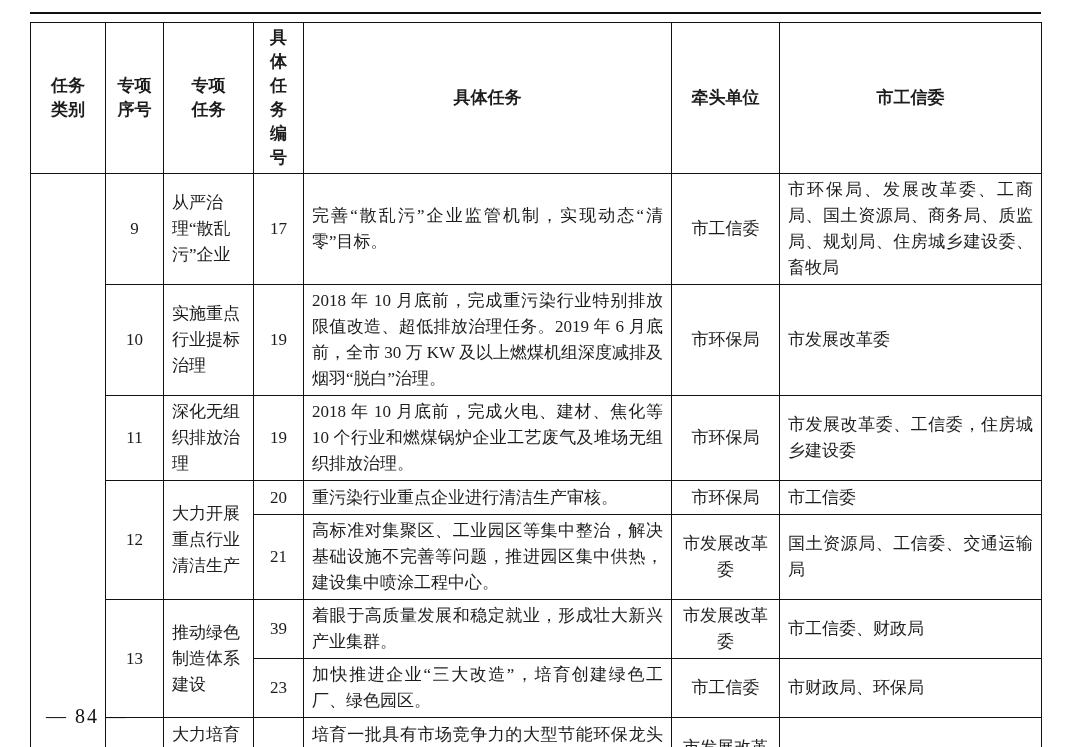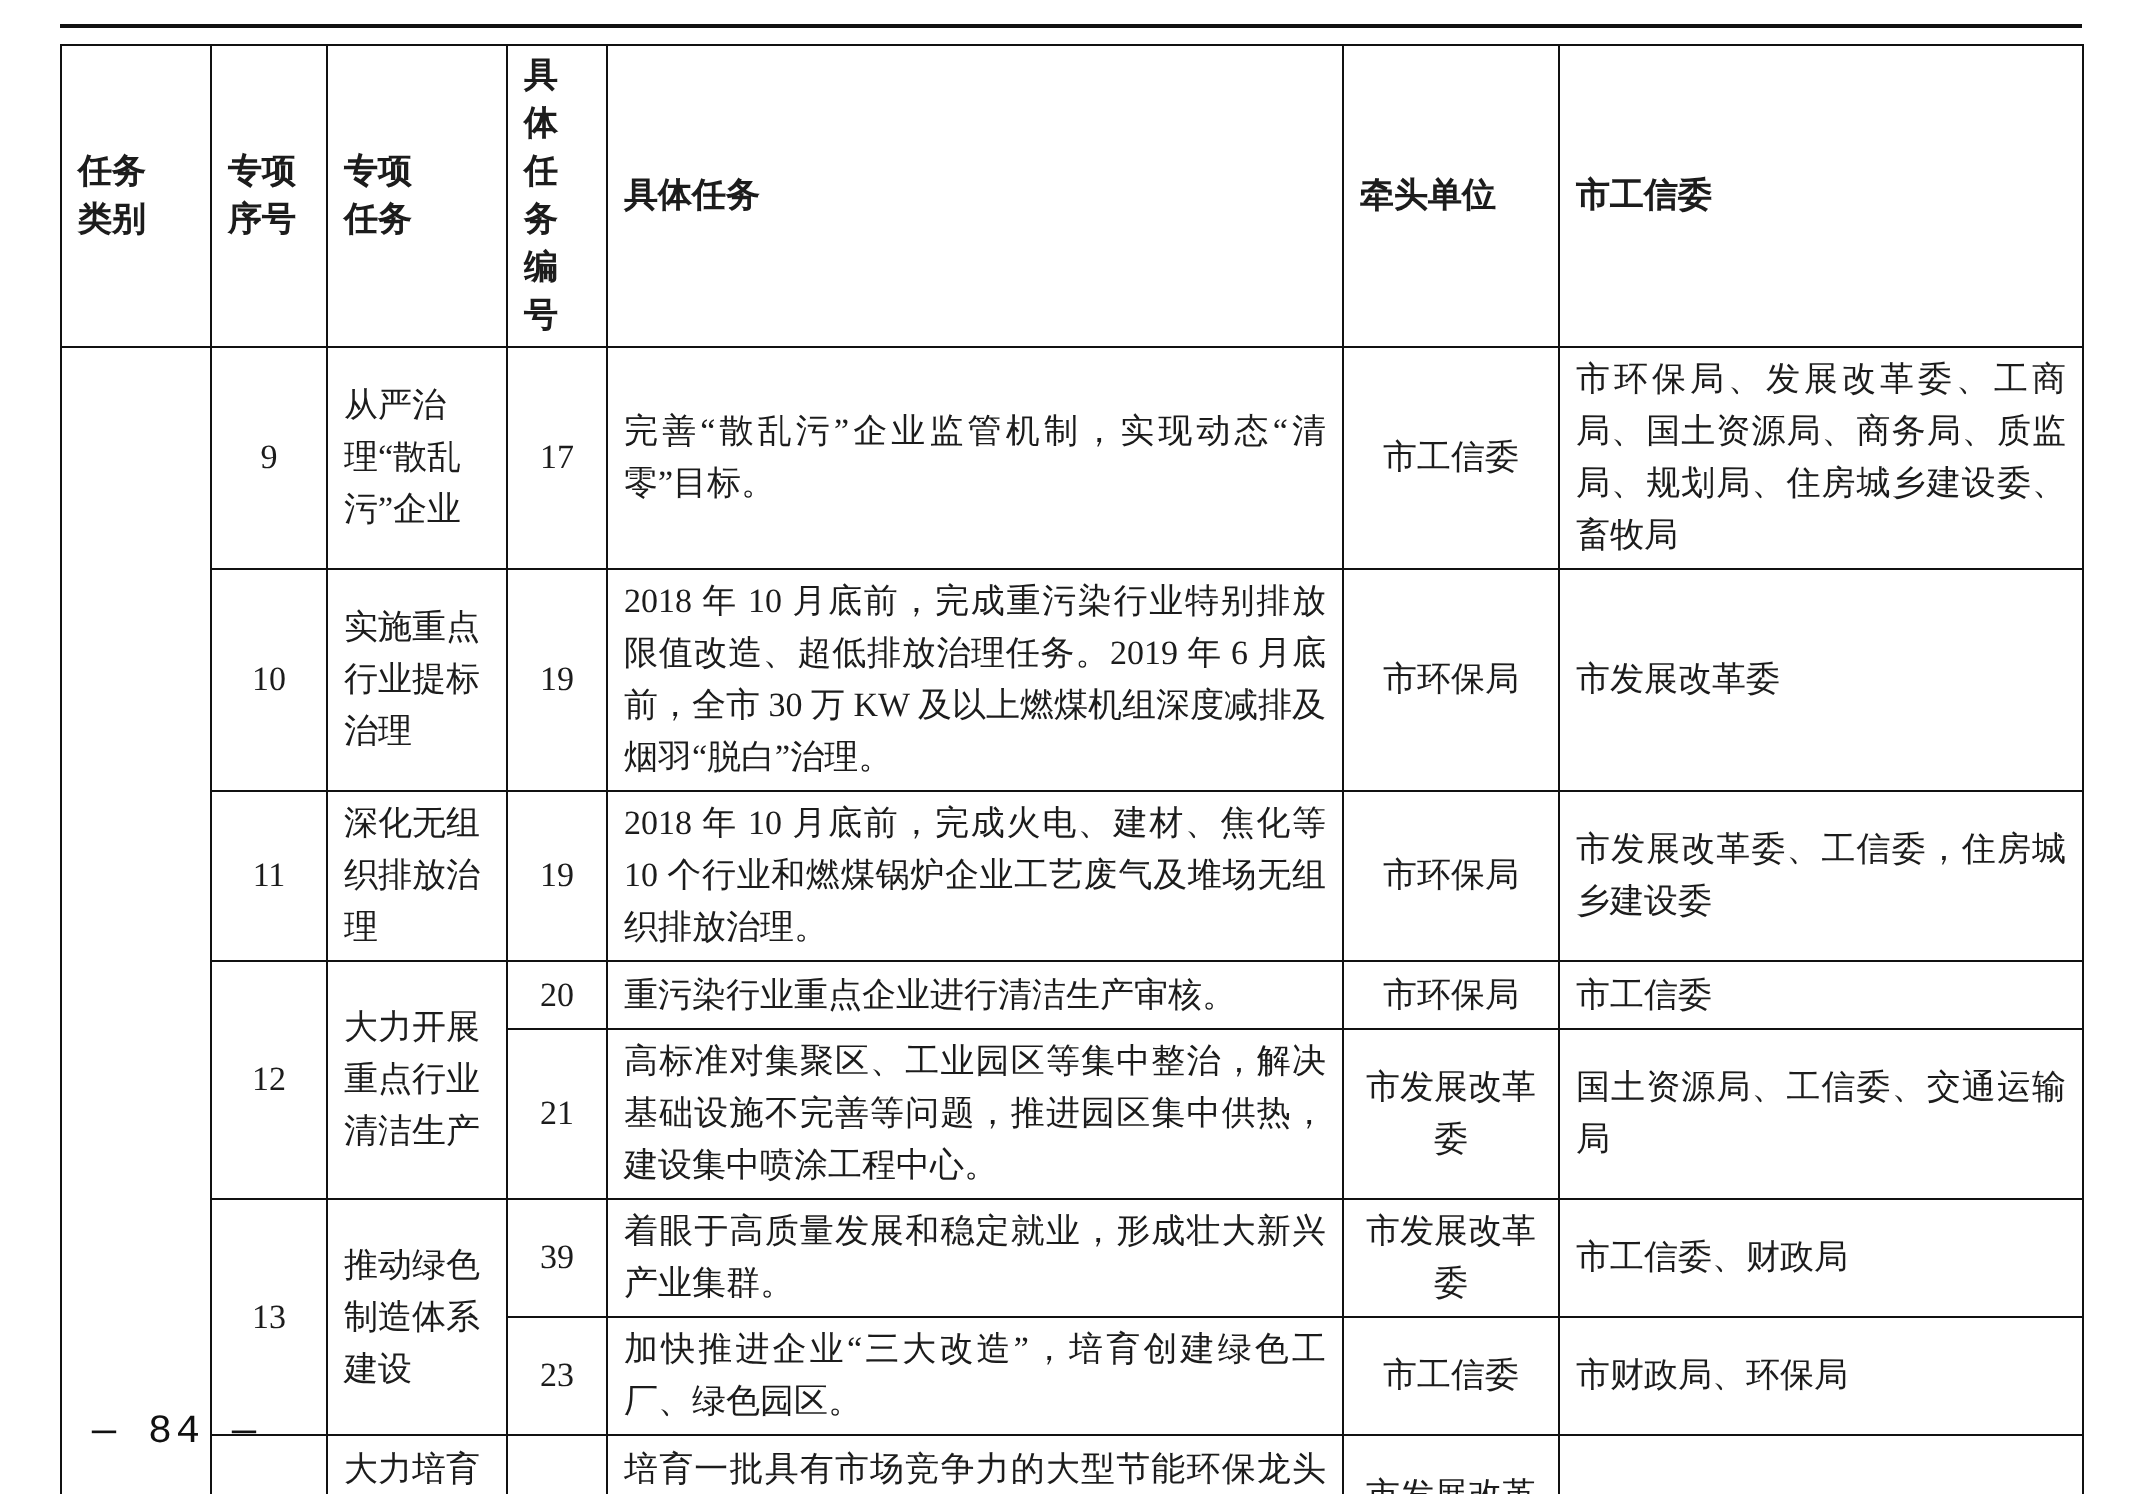--- a/index.html
+++ b/index.html
@@ -35,21 +35,21 @@
     line-height: 26px;
   }
   table.task-table td, table.task-table th {
     border: 1.5px solid #111;
     vertical-align: middle;
     padding: 3px 8px;
     overflow: hidden;
   }
   th.hd {
     font-weight: bold;
-    text-align: left;
+    text-align: center;
     white-space: pre-line;
     padding: 3px 2px;
     line-height: 24px;
   }
   td.c-seq, td.c-no, td.c-lead {
     text-align: center;
     padding: 3px 2px;
   }
   td.c-task {
     text-align: left;
@@ -60,21 +60,21 @@
     text-align-last: left;
   }
   td.c-cat { padding: 0; }
   .pagenum {
     position: absolute;
     left: 46px;
     top: 705px;
     font-size: 20px;
     letter-spacing: 2px;
     color: #111;
-    font-family: Liberation Mono, monospace;
+    font-family: Liberation Serif, serif;
   }
 </style>
 </head>
 <body>
 
 <div class="page">
 
   <div class="top-rule"></div>
 
   <table class="task-table">

